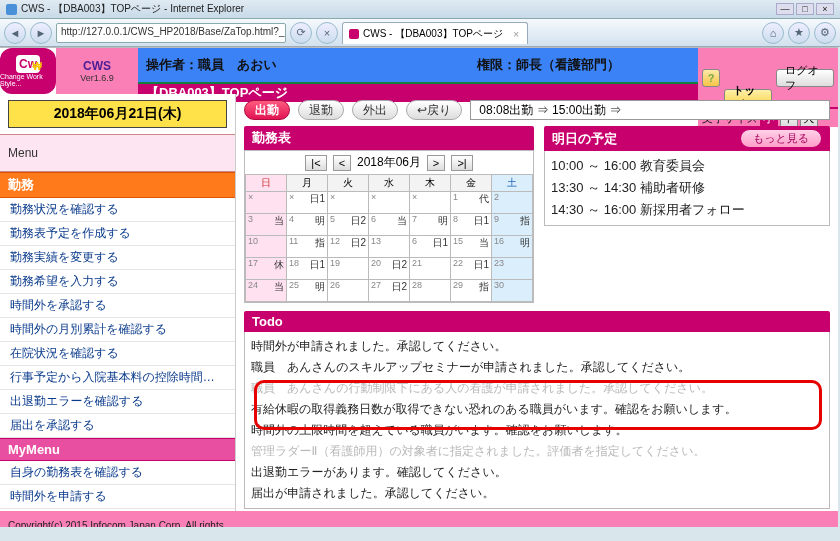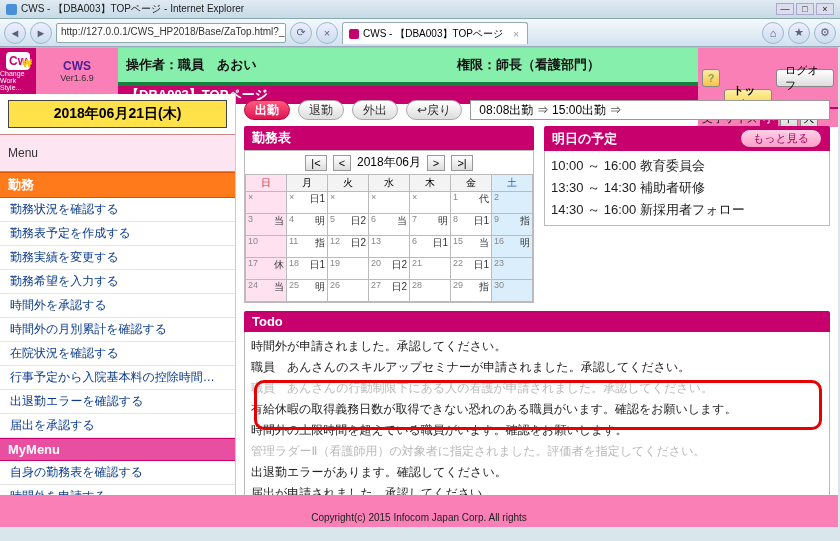--- a/index.html
+++ b/index.html
@@ -8,28 +8,28 @@
 .browser-chrome .ico { width:11px; height:11px; margin-right:4px; display:inline-block; background:#4a90d9; border-radius:2px; }
 .browser-ctrl { margin-left:auto; display:flex; gap:2px; }
 .browser-ctrl span { width:18px; height:12px; background:#dde; border:1px solid #aac; display:inline-block; font-size:9px; text-align:center; line-height:10px;}
 .navbar { background: linear-gradient(#f5f9fd,#d2e1ee); height:28px; display:flex; align-items:center; padding:0 4px; gap:4px; border-bottom:1px solid #9ab; }
 .navbtn { width:22px; height:22px; border-radius:11px; background: linear-gradient(#eef,#cde); border:1px solid #9bc; display:inline-flex; align-items:center; justify-content:center; font-size:11px; color:#567; }
 .urlbox { flex:0 0 230px; height:20px; background:#fff; border:1px solid #8aa; border-radius:2px; font-size:10px; padding:2px 4px; color:#333; overflow:hidden; white-space:nowrap; }
 .tabstrip { flex:1; display:flex; align-items:center; height:22px; }
 .ietab { background:#fff; border:1px solid #9ab; border-bottom:none; height:22px; padding:2px 8px 0 6px; font-size:10px; display:flex; align-items:center; gap:4px; border-radius:3px 3px 0 0; }
 .page { background:#fff; border-top:1px solid #bbb; position:relative; width:838px; height:480px; overflow:hidden; }
 .hdr { display:flex; height:46px; }
-.brand { width:36px; background:#c8006e; display:flex; flex-direction:column; align-items:center; justify-content:center; color:#fff; font-size:9px; }
+.brand { width:56px; background:#c8006e; display:flex; flex-direction:column; align-items:center; justify-content:center; color:#fff; font-size:9px;border-radius:12px; }
 .brand .logo { width:24px; height:18px; background:#fff; border-radius:4px; color:#c8006e; font-weight:bold; font-size:12px; text-align:center; line-height:18px; position:relative;}
 .brand .logo:after{content:"₩";position:absolute;right:-2px;bottom:-3px;font-size:10px;color:#f7c400;}
 .syscol { width:82px; background:#f97fb6; display:flex; flex-direction:column; justify-content:center; align-items:center; font-size:11px; }
 .syscol .sys { color:#4c1d95; font-weight:bold; font-size:12px; }
 .syscol .ver { font-size:9px; color:#333; }
 .opcol { flex:1; display:flex; flex-direction:column; }
-.oprow1 { flex:1; background:#86efac; display:flex; align-items:center; padding:8px 8px; border-bottom:4px solid #15803d; }
+.oprow1 { flex:1; background:#3b82f6; display:flex; align-items:center; padding:8px 8px; border-bottom:2px solid #15803d; }
 .oprow1 .op { font-size:13px; font-weight:bold; color:#111; }
 .oprow1 .auth { margin-left:200px; font-size:13px; font-weight:bold; color:#111; }
 .oprow2 { flex:1; background:#c8006e; display:flex; align-items:center; padding:0 8px; color:#fff; font-size:13px; font-weight:bold; }
 .btncol { width:140px; display:flex; flex-direction:column; }
 .btnrow1 { flex:1; background:#f97fb6; display:flex; align-items:center; justify-content:flex-end; gap:4px; padding:0 4px; border-bottom:2px solid #c8006e;}
 .gbtn { height:18px; padding:0 8px; border:1px solid #888; border-radius:3px; font-size:11px; background:linear-gradient(#fff,#ddd); display:inline-flex; align-items:center; }
 .gbtn.help{background:linear-gradient(#ffe9a8,#f6c447); width:20px; padding:0; justify-content:center; font-weight:bold; color:#7a4;}
 .gbtn.top{background:linear-gradient(#fff0a8,#f6d447); font-weight:bold;margin-top:41px;}
 .btnrow2 { flex:1; background:#f97fb6; display:flex; align-items:center; gap:2px; padding:0 4px; font-size:11px; }
 .btnrow2 .lbl{color:#111;}
@@ -63,21 +63,21 @@
 table.c td .dn { font-size:9px; color:#888; float:left;}
 table.c td .lab { font-size:10px; color:#333; float:right;}
 .sched { width:286px; }
 .sched .items { border:1px solid #bbb; border-top:none; padding:4px 6px; font-size:13px; color:#222; }
 .sched .items div { padding:2px 0; }
 .todo { margin-top:8px; }
 .todo .list { border:1px solid #bbb; border-top:none; padding:4px 6px; font-size:12px; color:#222; }
 .todo .list div { padding:2px 0; white-space:nowrap; overflow:hidden; text-overflow:ellipsis;}
 .todo .list div.dim { color:#b9b9b9; }
 .redbox { position:absolute; border:3px solid #e60000; border-radius:10px; left:254px; top:332px; width:568px; height:50px; pointer-events:none;}
-.footer { position:absolute; bottom:0; left:0; right:0; height:14px; background:#f97fb6; text-align:center; font-size:10px; color:#222; padding:16px 8px; line-height:14px;}
+.footer { position:absolute; bottom:0; left:0; right:0; height:14px; background:#f97fb6; text-align:left; font-size:10px; color:#222; padding:8px 8px; line-height:14px;}
 </style>
 </head>
 <body>
 
 <div class="browser-chrome">
   <span class="ico"></span>
   <span>CWS - 【DBA003】TOPページ - Internet Explorer</span>
   <div class="browser-ctrl">
     <span>—</span>
     <span>□</span>

